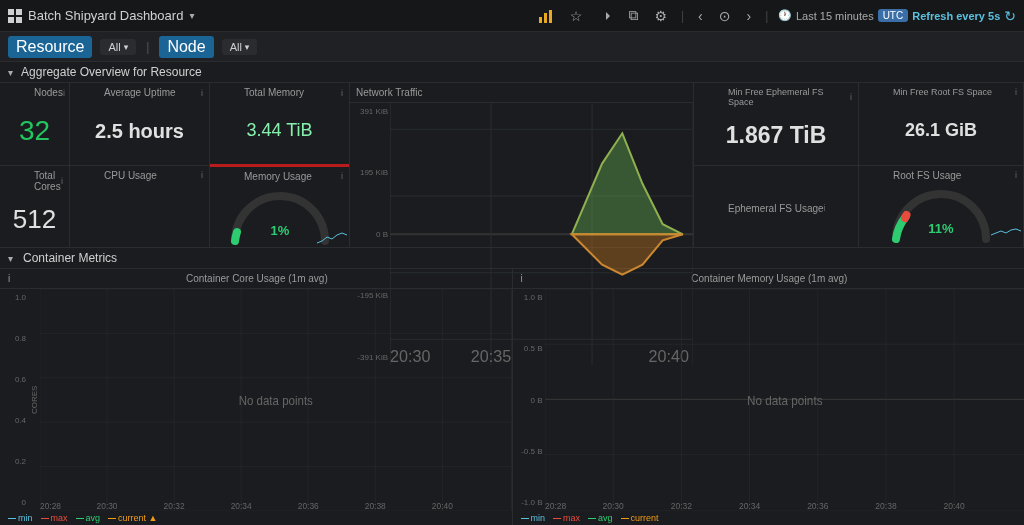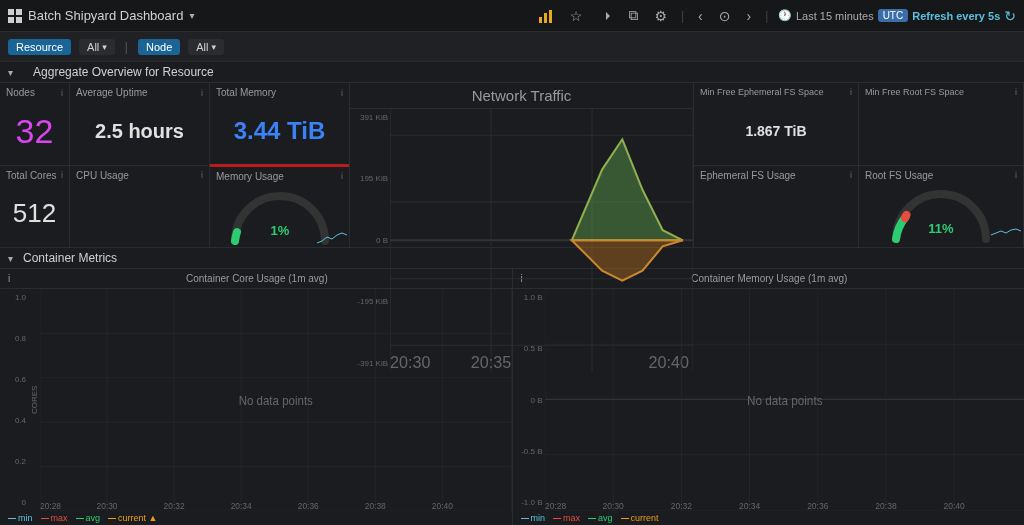--- a/index.html
+++ b/index.html
@@ -12,36 +12,36 @@
     .nav-grid-icon span { background: #d0d0d0; display: block; }
     .top-nav-right { display: flex; align-items: center; gap: 8px; }
     .nav-icon-btn { background: none; border: none; color: #aaa; cursor: pointer; font-size: 14px; padding: 2px 4px; display: flex; align-items: center; }
     .refresh-info { display: flex; align-items: center; gap: 4px; font-size: 11px; color: #aaa; }
     .refresh-badge { background: #3a6ea8; color: #fff; padding: 1px 5px; border-radius: 3px; font-size: 10px; }
     .refresh-active { color: #5bc0de; font-weight: bold; cursor: pointer; }
     .refresh-spin { color: #5bc0de; font-size: 14px; cursor: pointer; }
 
     
     .filter-bar { background: #1f2124; border-bottom: 1px solid #2a2c30; display: flex; align-items: center; padding: 0 8px; height: 30px; gap: 8px; }
-    .filter-chip { background: #1a6496; color: #fff; padding: 2px 8px; border-radius: 3px; font-size: 11px; cursor: pointer; }
+    .filter-chip { background: #1a6496; color: #fff; padding: 2px 8px; border-radius: 3px; font-size: 16px; cursor: pointer; }
     .filter-all { background: #2a2c30; color: #d0d0d0; padding: 2px 8px; border-radius: 3px; font-size: 11px; cursor: pointer; display: flex; align-items: center; gap: 3px; }
 
     
     .section-header { background: #1a1c1f; padding: 4px 8px; display: flex; align-items: center; gap: 4px; border-bottom: 1px solid #2a2c30; }
     .section-caret { color: #aaa; font-size: 10px; }
     .section-title { font-size: 12px; color: #d0d0d0; }
 
     
     .aggregate-overview { display: flex; height: 165px; border-bottom: 1px solid #2a2c30; }
-    .stat-label { font-size: 10px; color: #9a9a9a; padding: 4px 6px 0; display: flex; justify-content: space-between; align-items: center; }
+    .stat-label { font-size: 10px; color: #9a9a9a; padding: 4px 6px 0; display: flex; justify-content: space-between; align-items: center; margin-left: 28px; }
     .stat-info-icon { color: #666; font-size: 9px; cursor: pointer; }
 
     
     .network-panel { flex: 1; border-right: 1px solid #2a2c30; display: flex; flex-direction: column; }
-    .network-header { font-size: 15px; color: #9a9a9a; padding: 4px 6px; text-align: center; border-bottom: 1px solid #2a2c30; }
+    .network-header { font-size: 10px; color: #9a9a9a; padding: 4px 6px; text-align: left; border-bottom: 1px solid #2a2c30; }
 
     
     .container-metrics { display: flex; flex: 1; overflow: hidden; }
     .chart-panel { flex: 1; border-right: 1px solid #2a2c30; display: flex; flex-direction: column; min-height: 0; }
     .chart-panel:last-child { border-right: none; }
     .chart-header { font-size: 10px; color: #9a9a9a; padding: 4px 8px; display: flex; justify-content: space-between; border-bottom: 1px solid #2a2c30; }
     .chart-legend { display: flex; gap: 8px; padding: 2px 8px; font-size: 9px; color: #aaa; }
 
     .content-area { display: flex; flex-direction: column; height: calc(525px - 32px - 30px); }
     .aggregate-section { flex-shrink: 0; }
@@ -103,32 +103,32 @@
   <span class="filter-all">
     <span>All</span>
     <span style="font-size:9px;">▾</span>
   </span>
 </div>
 
 <div class="content-area">
 
   <div class="section-header aggregate-section" style="background:#1a1c1f;padding:3px 8px;border-bottom:1px solid #2a2c30;">
     <span class="section-caret" style="cursor:pointer;">▾</span>
-    <span class="section-title" style="margin-left:16px;">Aggregate Overview for Resource</span>
+    <span class="section-title" style="margin-left:4px;">Aggregate Overview for Resource</span>
   </div>
 
   <div class="aggregate-overview" style="background:#1a1c1f;">
 
     <div style="display:flex;flex-direction:column;width:70px;border-right:1px solid #2a2c30;">
       <div style="flex:1;border-bottom:1px solid #2a2c30;display:flex;flex-direction:column;">
         <div class="stat-label">
           <span>Nodes</span>
           <span class="stat-info-icon">i</span>
         </div>
-        <div style="flex:1;display:flex;align-items:center;justify-content:center;font-size:34px;color:#d946ef;">32</div>
+        <div style="flex:1;display:flex;align-items:center;justify-content:center;font-size:28px;color:#22c55e;">32</div>
       </div>
       <div style="flex:1;display:flex;flex-direction:column;">
         <div class="stat-label">
           <span>Total Cores</span>
           <span class="stat-info-icon">i</span>
         </div>
         <div style="flex:1;display:flex;align-items:center;justify-content:center;font-size:26px;color:#e0e0e0;">512</div>
       </div>
     </div>
 
@@ -147,21 +147,21 @@
         </div>
       </div>
     </div>
 
     <div style="display:flex;flex-direction:column;width:140px;border-right:1px solid #2a2c30;">
       <div style="flex:1;border-bottom:3px solid #b91c1c;display:flex;flex-direction:column;">
         <div class="stat-label">
           <span>Total Memory</span>
           <span class="stat-info-icon">i</span>
         </div>
-        <div style="flex:1;display:flex;align-items:center;justify-content:center;font-size:24px;color:#3b82f6;font-weight:bold;">3.44 TiB</div>
+        <div style="flex:1;display:flex;align-items:center;justify-content:center;font-size:18px;color:#86efac;font-weight:normal;">3.44 TiB</div>
       </div>
       <div style="flex:1;display:flex;flex-direction:column;">
         <div class="stat-label">
           <span>Memory Usage</span>
           <span class="stat-info-icon">i</span>
         </div>
         <div style="flex:1;display:flex;align-items:center;justify-content:center;position:relative;">
           <svg width="110" height="62" viewBox="0 0 110 62">
             <path d="M 10 58 A 45 45 0 0 1 100 58" fill="none" stroke="#333" stroke-width="8" stroke-linecap="round"></path>
             <path d="M 10 58 A 45 45 0 0 1 12 49" fill="none" stroke="#2ecc71" stroke-width="8" stroke-linecap="round"></path>
@@ -209,36 +209,37 @@
         </svg>
       </div>
     </div>
 
     <div style="display:flex;flex-direction:column;width:165px;border-right:1px solid #2a2c30;">
       <div style="flex:1;border-bottom:1px solid #2a2c30;display:flex;flex-direction:column;">
         <div class="stat-label" style="font-size:9px;">
           <span>Min Free Ephemeral FS Space</span>
           <span class="stat-info-icon">i</span>
         </div>
-        <div style="flex:1;display:flex;align-items:center;justify-content:center;font-size:14px;color:#e0e0e0;font-weight:bold;">1.867 TiB</div>
-      </div>
-      <div style="flex:1;display:flex;flex-direction:column;">
+        <div style="flex:1;display:flex;align-items:center;justify-content:center;font-size:23px;color:#e0e0e0;font-weight:bold;">1.867 TiB</div>
+      </div>
+      <div style="flex:1;display:flex;flex-direction:row;">
         <div class="stat-label">
           <span>Ephemeral FS Usage</span>
           <span class="stat-info-icon">i</span>
         </div>
       </div>
     </div>
 
     <div style="display:flex;flex-direction:column;width:165px;border-right:1px solid #2a2c30;">
       <div style="flex:1;border-bottom:1px solid #2a2c30;display:flex;flex-direction:column;">
         <div class="stat-label" style="font-size:9px;">
           <span>Min Free Root FS Space</span>
           <span class="stat-info-icon">i</span>
         </div>
+        <div style="flex:1;display:flex;align-items:center;justify-content:center;font-size:18px;color:#e0e0e0;font-weight:bold;">26.1 GiB</div>
       </div>
       <div style="flex:1;display:flex;flex-direction:column;">
         <div class="stat-label">
           <span>Root FS Usage</span>
           <span class="stat-info-icon">i</span>
         </div>
         <div style="flex:1;display:flex;align-items:flex-start;justify-content:center;position:relative;">
           <svg width="110" height="62" viewBox="0 0 110 62">
             <path d="M 10 58 A 45 45 0 0 1 100 58" fill="none" stroke="#333" stroke-width="8" stroke-linecap="round"></path>
 

